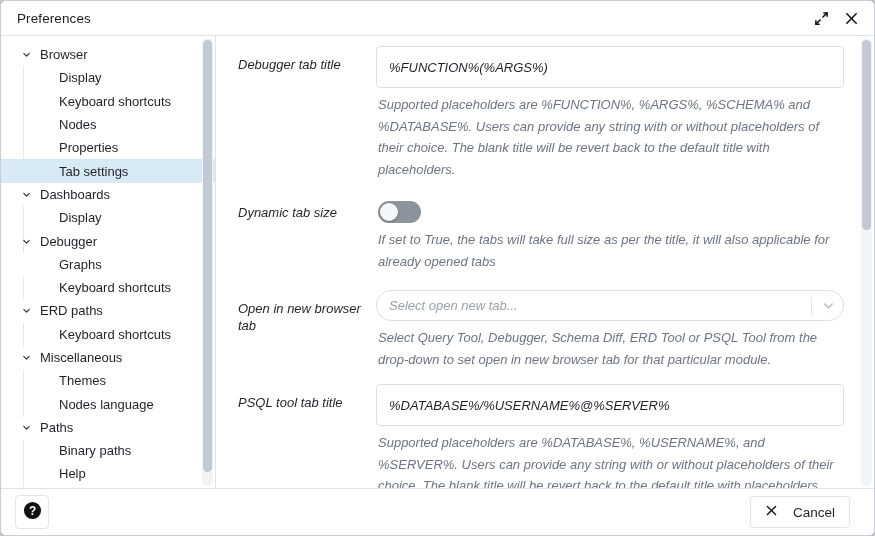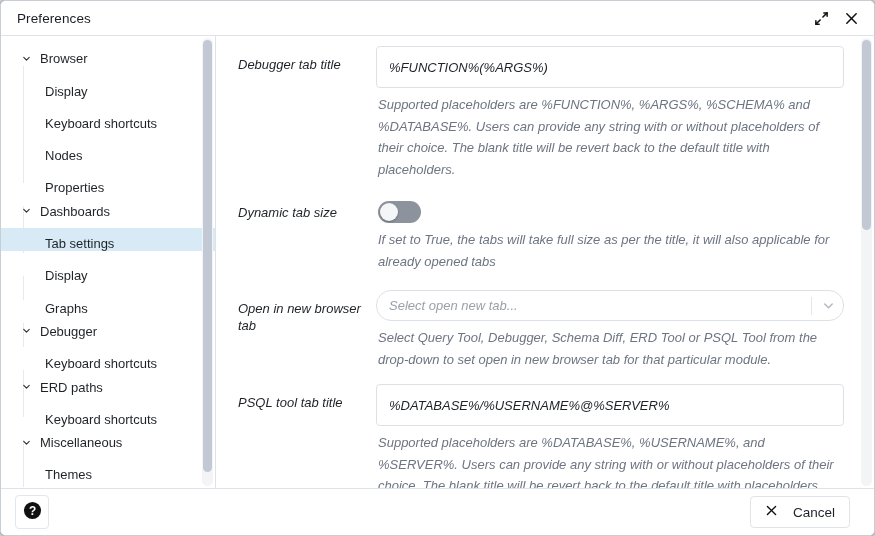--- a/index.html
+++ b/index.html
@@ -61,28 +61,28 @@
     border-right: 1px solid #dfe2e6;
     overflow: hidden;
   }
   .tree {
     padding: 7px 0 0 0;
     position: relative;
   }
   .tree-node {
     height: 23.3px;
     display: flex;
-    align-items: flex-end;
+    align-items: center;
     font-size: 13px;
     color: #1f2328;
     cursor: pointer;
     position: relative;
     white-space: nowrap;
   }
-  .tree-node.child { padding-left: 44px; margin-top: 9px; }
+  .tree-node.child { padding-left: 58px; }
   .tree-node.root { padding-left: 17px; }
   .tree-node.selected {
     background: #d9eaf7;
   }
   .tree-node.selected::after {
     content: "";
     position: absolute;
     right: 8px; top: 1px; bottom: 1px;
     width: 3px;
     background: #2c5d8f;
@@ -297,44 +297,44 @@
           </div>
           <div class="tree-node child">
             <span>Keyboard shortcuts</span>
           </div>
           <div class="tree-node child">
             <span>Nodes</span>
           </div>
           <div class="tree-node child">
             <span>Properties</span>
           </div>
-          <div class="tree-node root">
-            <span class="caret">
-              <svg width="11" height="11" viewBox="0 0 20 20" fill="none" stroke="#2a2f36" stroke-width="2" stroke-linecap="round" stroke-linejoin="round">
-                <path d="M5 8 L10 13 L15 8"></path>
-              </svg>
-            </span>
-            <span>Dashboards</span>
-          </div>
           <div class="tree-node child selected">
             <span>Tab settings</span>
           </div>
+          <div class="tree-node root">
+            <span class="caret">
+              <svg width="11" height="11" viewBox="0 0 20 20" fill="none" stroke="#2a2f36" stroke-width="2" stroke-linecap="round" stroke-linejoin="round">
+                <path d="M5 8 L10 13 L15 8"></path>
+              </svg>
+            </span>
+            <span>Dashboards</span>
+          </div>
           <div class="tree-node child">
             <span>Display</span>
           </div>
+          <div class="tree-node root">
+            <span class="caret">
+              <svg width="11" height="11" viewBox="0 0 20 20" fill="none" stroke="#2a2f36" stroke-width="2" stroke-linecap="round" stroke-linejoin="round">
+                <path d="M5 8 L10 13 L15 8"></path>
+              </svg>
+            </span>
+            <span>Debugger</span>
+          </div>
           <div class="tree-node child">
             <span>Graphs</span>
-          </div>
-          <div class="tree-node root">
-            <span class="caret">
-              <svg width="11" height="11" viewBox="0 0 20 20" fill="none" stroke="#2a2f36" stroke-width="2" stroke-linecap="round" stroke-linejoin="round">
-                <path d="M5 8 L10 13 L15 8"></path>
-              </svg>
-            </span>
-            <span>Debugger</span>
           </div>
           <div class="tree-node child">
             <span>Keyboard shortcuts</span>
           </div>
           <div class="tree-node root">
             <span class="caret">
               <svg width="11" height="11" viewBox="0 0 20 20" fill="none" stroke="#2a2f36" stroke-width="2" stroke-linecap="round" stroke-linejoin="round">
                 <path d="M5 8 L10 13 L15 8"></path>
               </svg>
             </span>

